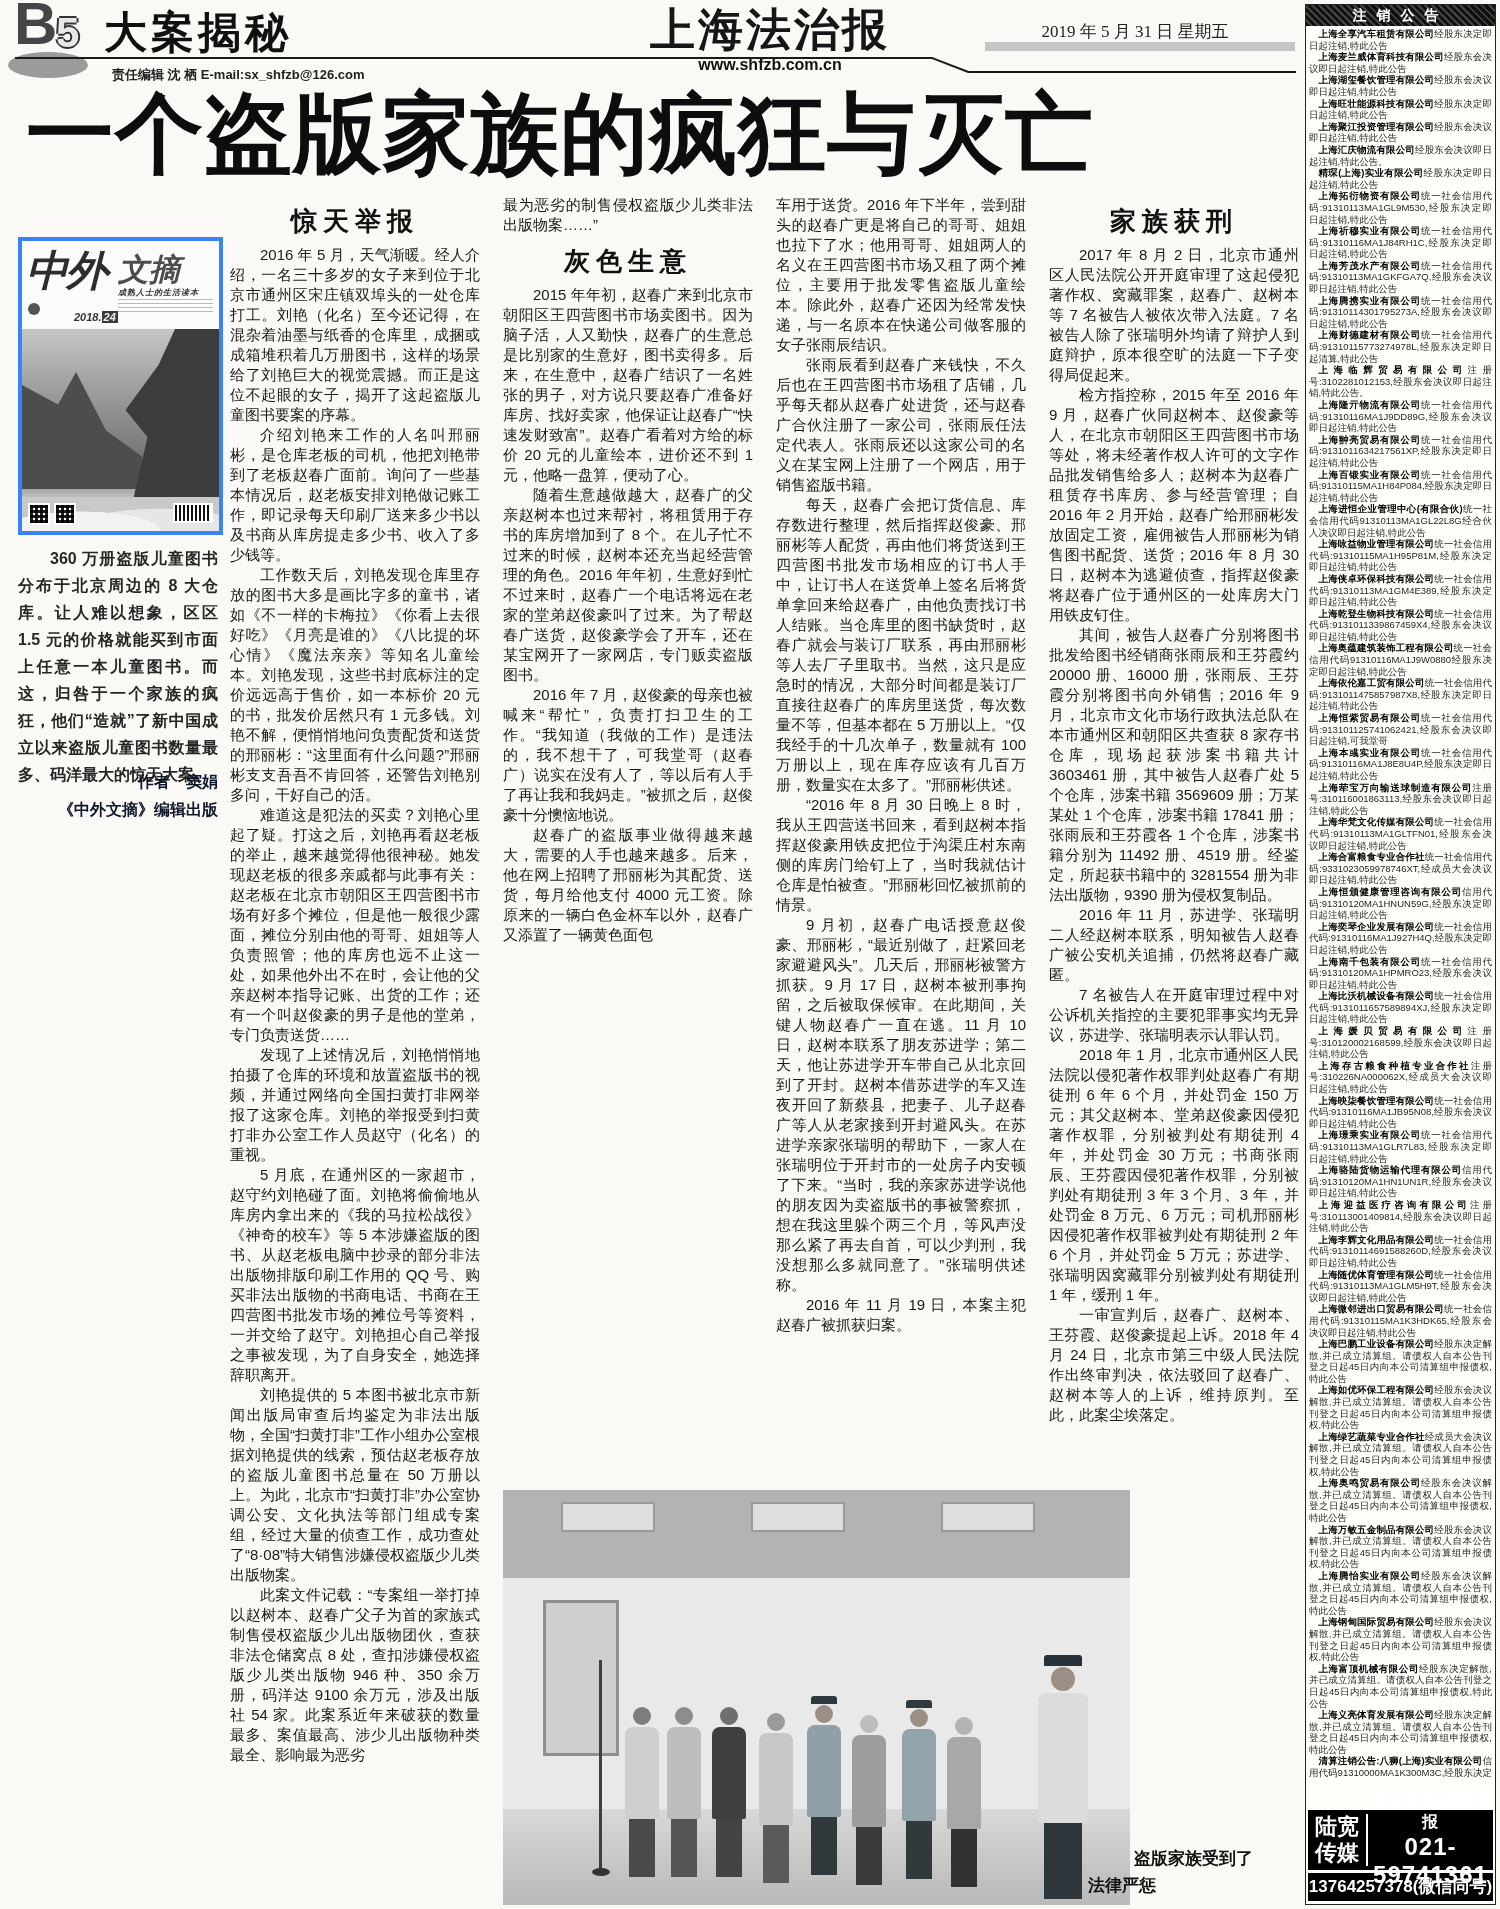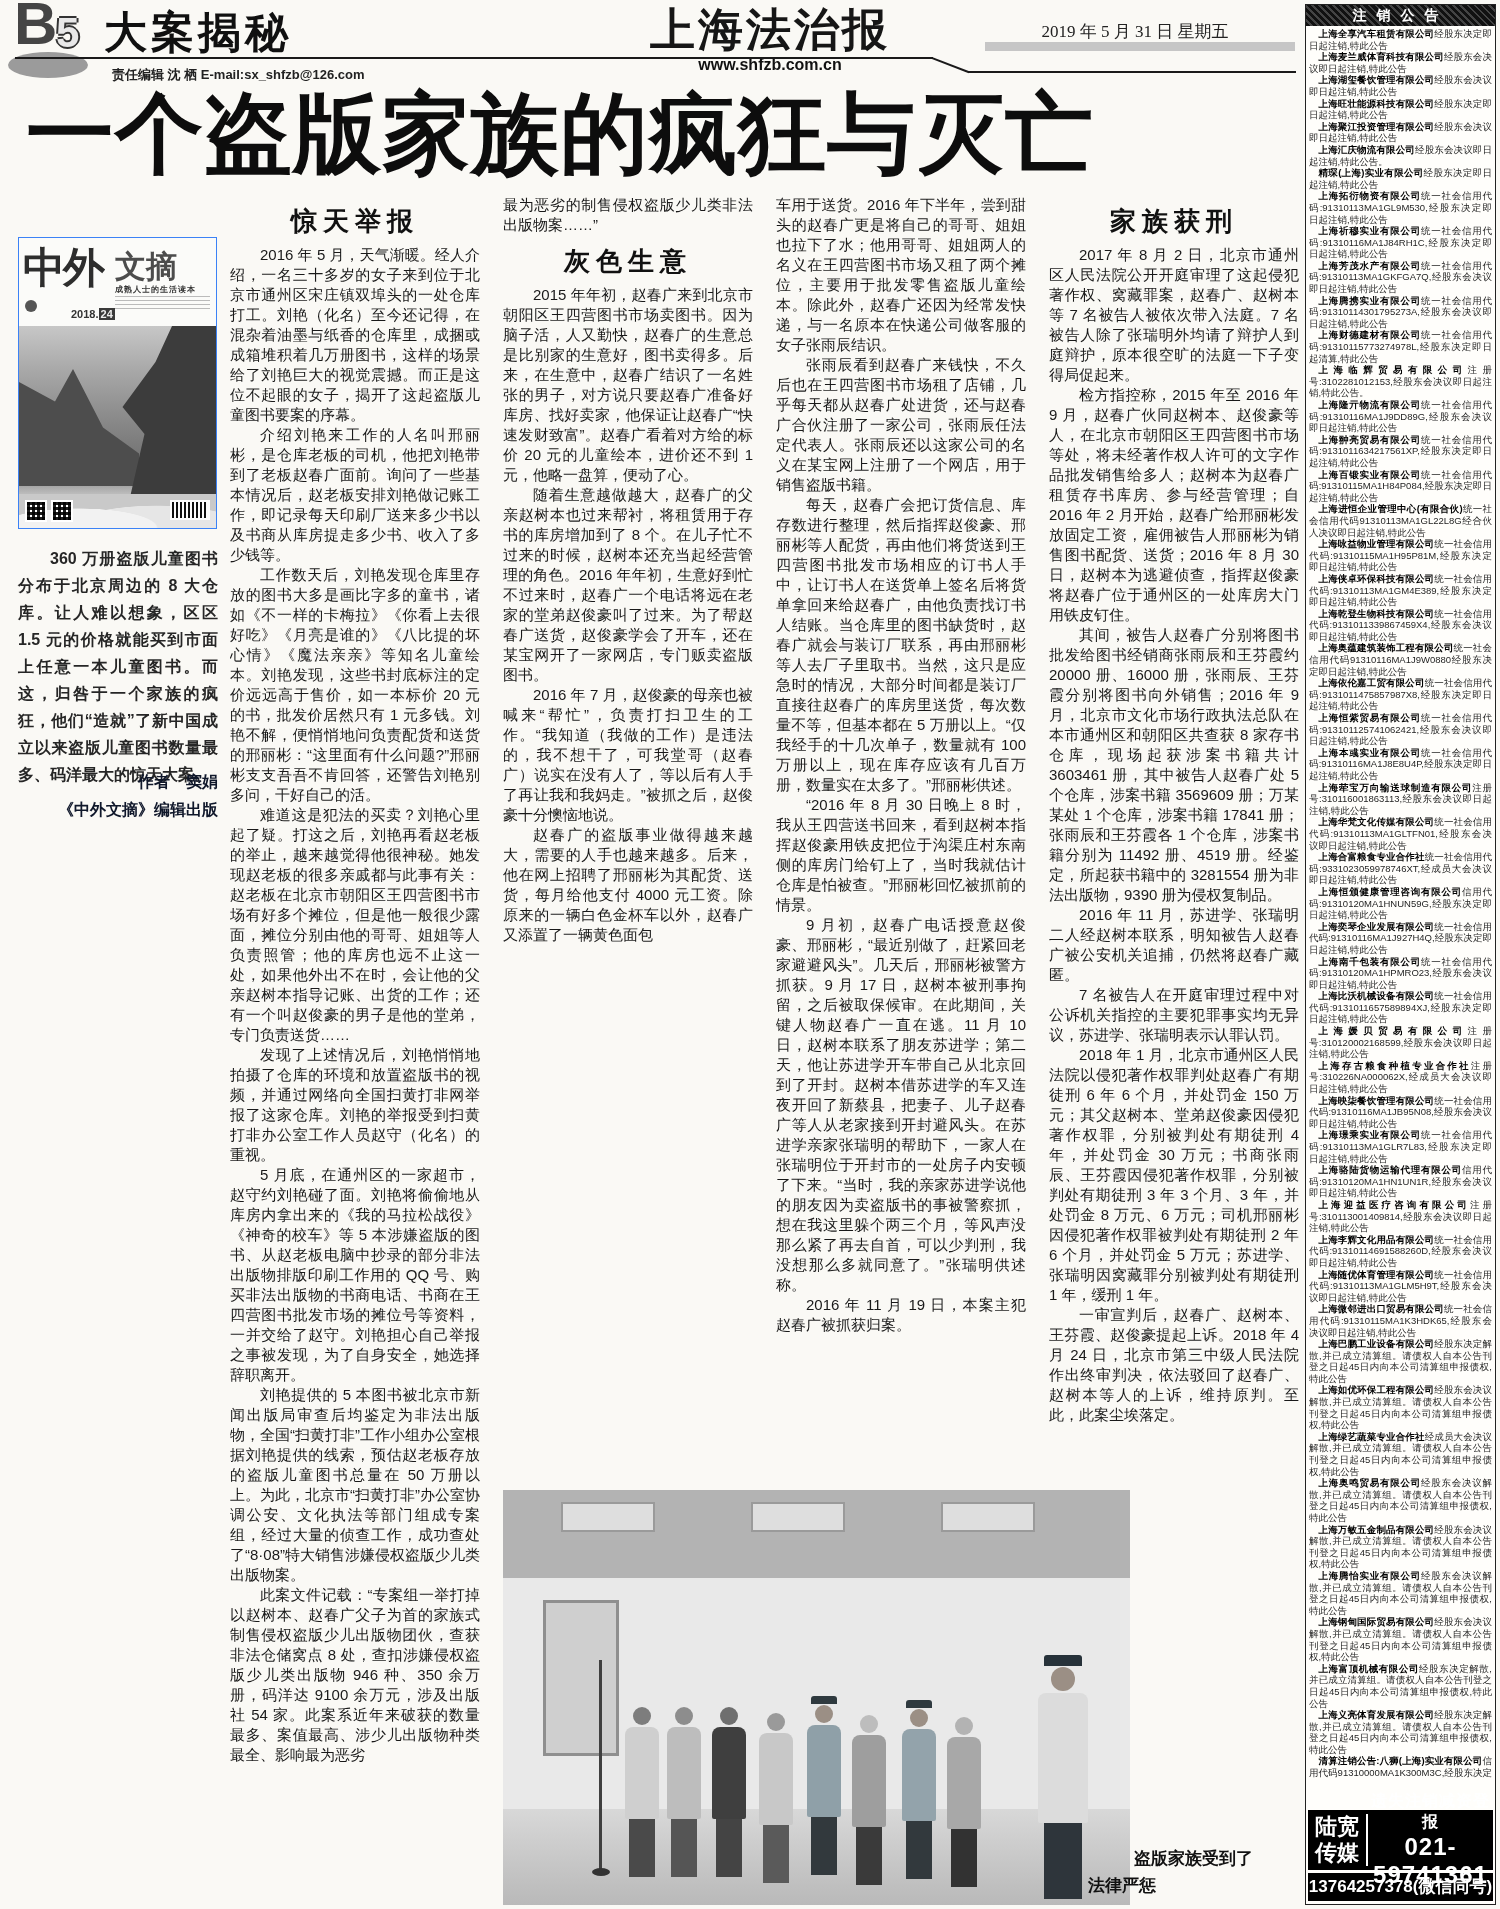--- a/index.html
+++ b/index.html
@@ -20,21 +20,21 @@
              font-family:"Liberation Serif","DejaVu Serif",serif;text-align:center;}
   .graybar{left:985px;top:42px;width:310px;height:9px;background:#c6c6c6;}
   .rule-a{left:15px;top:57px;width:918px;height:0;border-top:2px solid #1a1a1a;}
   .rule-diag{left:932px;top:57px;width:40px;height:0;border-top:2px solid #1a1a1a;
              transform:rotate(21deg);transform-origin:left top;}
   .rule-b{left:968px;top:71px;width:328px;height:0;border-top:2px solid #1a1a1a;}
   
   .headline{left:15px;top:88px;width:1090px;text-align:center;font-size:88px;font-weight:900;
             color:#0d0d0d;letter-spacing:1px;line-height:1.05;}
   
-  .cover{left:18px;top:237px;width:197px;height:290px;border:1px solid #3b82f6;background:#fca5a5;overflow:hidden;}
+  .cover{left:18px;top:237px;width:197px;height:290px;border:4px solid #3b82f6;background:#fca5a5;overflow:hidden;font-style:italic;}
   .cover-top{position:absolute;left:0;top:0;right:0;height:88px;background:#fbfbf9;}
   .cover-zhong{position:absolute;left:4px;top:2px;font-size:42px;font-weight:900;color:#2d2d2d;letter-spacing:-2px;}
   .cover-wai{position:absolute;left:96px;top:8px;font-size:31px;font-weight:700;color:#4c4c4c;
              font-family:"Liberation Serif","DejaVu Serif",serif;}
   .cover-tagline{position:absolute;left:96px;top:46px;font-size:8px;font-weight:700;color:#333;letter-spacing:1px;}
   .cover-lines{position:absolute;left:96px;top:58px;width:95px;height:14px;
                background:repeating-linear-gradient(#bbb 0 1px,transparent 1px 4px);}
   .cover-issue{position:absolute;left:52px;top:70px;font-size:11px;font-weight:700;color:#333;}
   .cover-issue b{background:#3a3a3a;color:#eee;padding:0 2px;}
   .cover-logo{position:absolute;left:6px;top:62px;width:12px;height:12px;border-radius:50%;background:#555;}
@@ -305,21 +305,21 @@
       <p><b>上海咏益物业管理有限公司</b><span>统一社会信用代码:91310115MA1H95P81M,经股东决定即日起注销,特此公告</span></p>
 
       <p><b>上海侠卓环保科技有限公司</b><span>统一社会信用代码:91310113MA1GM4E389,经股东决定即日起注销,特此公告</span></p>
 
       <p><b>上海乾登生物科技有限公司</b><span>统一社会信用代码:9131011339867459X4,经股东会决议即日起注销,特此公告</span></p>
 
       <p><b>上海奥蕴建筑装饰工程有限公司</b><span>统一社会信用代码91310116MA1J9W0880经股东决定即日起注销,特此公告</span></p>
 
       <p><b>上海依伦嘉工贸有限公司</b><span>统一社会信用代码:9131011475857987X8,经股东决定即日起注销,特此公告</span></p>
 
-      <p><b>上海恒紫贸易有限公司</b><span>统一社会信用代码:913101125741062421,经股东会决议即日起注销,特此公告</span></p>
+      <p><b>上海恒紫贸易有限公司</b><span>统一社会信用代码:913101125741062421,经股东会决议即日起注销,可我堂哥</span></p>
 
       <p><b>上海本彧实业有限公司</b><span>统一社会信用代码:91310116MA1J8E8U4P,经股东决定即日起注销,特此公告</span></p>
 
       <p><b>上海荦宝万向输送球制造有限公司</b><span>注册号:310116001863113,经股东会决议即日起注销,特此公告</span></p>
 
       <p><b>上海华梵文化传媒有限公司</b><span>统一社会信用代码:91310113MA1GLTFN01,经股东会决议即日起注销,特此公告</span></p>
 
       <p><b>上海合富粮食专业合作社</b><span>统一社会信用代码:9331023059978746XT,经成员大会决议即日起注销,特此公告</span></p>
 
       <p><b>上海恒颁健康管理咨询有限公司</b><span>信用代码:91310120MA1HNUN59G,经股东决定即日起注销,特此公告</span></p>

